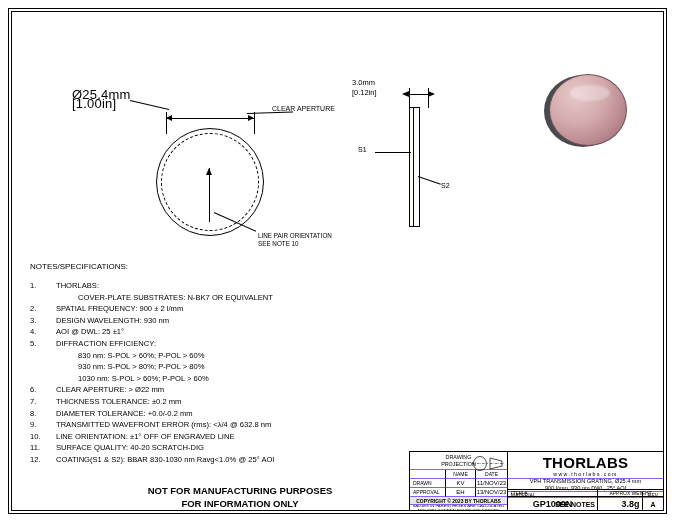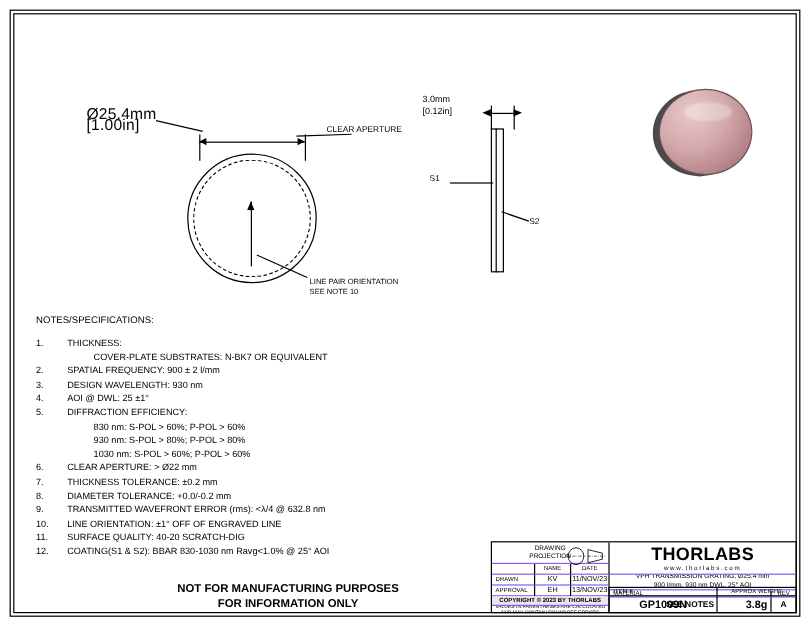--- a/index.html
+++ b/index.html
@@ -132,21 +132,21 @@
     <div class="render-face">
       <div class="render-gloss"></div>
     </div>
   </div>
 
   <div class="notes-title">NOTES/SPECIFICATIONS:</div>
   <div class="notes">
 
     <div class="note-row">
       <div class="note-num">1.</div>
-      <div class="note-txt">THICKNESS:</div>
+      <div class="note-txt">THORLABS:</div>
     </div>
     <div class="sub">COVER-PLATE SUBSTRATES: N-BK7 OR EQUIVALENT</div>
 
     <div class="note-row">
       <div class="note-num">2.</div>
       <div class="note-txt">SPATIAL FREQUENCY: 900 ± 2 l/mm</div>
     </div>
     <div class="note-row">
       <div class="note-num">3.</div>
       <div class="note-txt">DESIGN WAVELENGTH: 930 nm</div>

